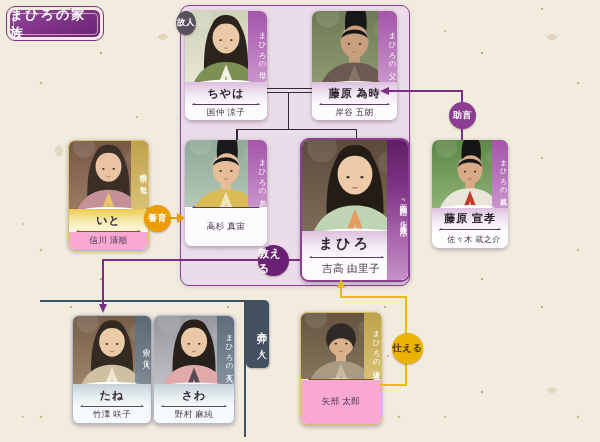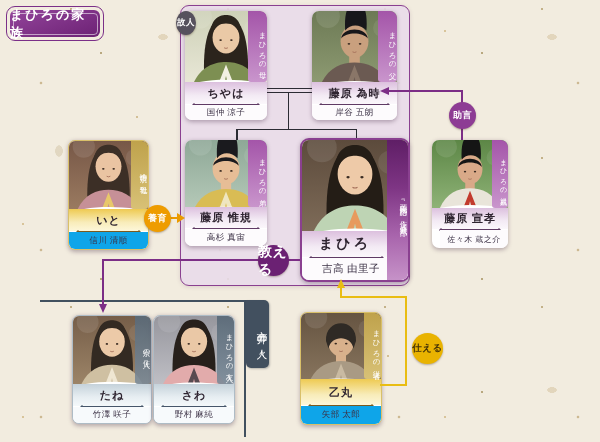--- a/index.html
+++ b/index.html
@@ -50,21 +50,21 @@
   .sep::before{left:-2px;}  .sep::after{right:-2px;}
   
   .t-purple .ribbon{background:linear-gradient(180deg,#a455a9,#c995cc);}
   .t-purple .nm{background:linear-gradient(180deg,#dcc0de 0%,#f3eaf4 60%,#fbf7fb 100%);}
   .t-purple .sep{color:#5f3a64;}
   .t-purple .actor{background:#fdfbfd;}
   .t-gold{border:1px solid #d9c06a;}
   .t-gold .ribbon{background:linear-gradient(180deg,#bfa24c,#d8c176);}
   .t-gold .nm{background:linear-gradient(180deg,#eeca52 0%,#f8ecb9 60%,#fdf7da 100%);}
   .t-gold .sep{color:#7a5a20;}
-  .t-gold .actor{background:#0ea5e9;}
+  .t-gold .actor{background:#f9a8d4;}
   .t-slate{border:1px solid #aebcc6;}
   .t-slate .ribbon{background:linear-gradient(180deg,rgba(90,106,120,.92),rgba(122,138,152,.88));}
   .t-slate .nm{background:linear-gradient(180deg,#c5d2da 0%,#e7eef2 60%,#f4f8fa 100%);}
   .t-slate .sep{color:#46566a;}
   .t-slate .actor{background:#f7fafc;}
   .big{border:2px solid #8a4090;border-radius:9px;}
   .big .ribbon{top:0;bottom:0;border-radius:0 6px 0 0;
      background:linear-gradient(180deg,#5f1e66 0%,#7e3584 34%,#a864ac 68%,#c692c8 100%);}
   .big .nm{font-size:14px;letter-spacing:3px;}
   .big .actor{font-size:10.5px;}
@@ -183,21 +183,20 @@
     <ellipse cx="32" cy="33" rx="10.5" ry="12.5" fill="#e6bd96"></ellipse>
     <path d="M22,31 C23,22 41,22 42,31 C38,26 26,26 22,31 Z" fill="#1a1a1e"></path>
            <path d="M25,25 C24,9 28,4 33,4 C39,4 42,10 41,25 C36,20 29,20 25,25 Z" fill="#1a1a1e"></path>
     <ellipse cx="27.8" cy="35" rx="1" ry="0.7" fill="#3a2b22"></ellipse>
     <ellipse cx="36.2" cy="35" rx="1" ry="0.7" fill="#3a2b22"></ellipse>
     <path d="M30.5,41 q1.5,1 3,0" stroke="#a5705a" stroke-width="0.7" fill="none"></path>
     <path d="M0,67.5 C20,61 44,62.5 64,66 L64,74 L0,74 Z" fill="#ffffff"></path>
   </svg>
       </div>
     <div class="ribbon" style="height:67px;width:19px;">まひろの弟</div>
-    <div class="nm" style="height:21px;">藤原 惟規</div>
     <div class="sep"></div>
     <div class="actor">高杉 真宙</div>
   </div>
 
   <div class="card t-gold z4" style="left:68px;top:140px;width:79px;height:108px;">
     <div class="photo" style="height:68px;">
         <svg viewBox="0 0 64 74" width="100%" height="100%" preserveAspectRatio="xMidYMid slice">
     <defs>
             <linearGradient id="pgito3" x1="0" y1="0" x2="0" y2="1">
       <stop offset="0" stop-color="#715243"></stop>
@@ -364,21 +363,20 @@
     <path d="M23,74 L32,51 L41,74 L35.5,74 L32,60 L28.5,74 Z" fill="#c9baa2"></path>
     <ellipse cx="32" cy="33" rx="10.5" ry="12.5" fill="#d8b18c"></ellipse>
     <path d="M20,33 C19,14 45,14 44,33 L42,39 C40,28 24,28 22,39 Z" fill="#2f2a25"></path>
     <ellipse cx="27.8" cy="35" rx="1" ry="0.7" fill="#3a2b22"></ellipse>
     <ellipse cx="36.2" cy="35" rx="1" ry="0.7" fill="#3a2b22"></ellipse>
     <path d="M30.5,41 q1.5,1 3,0" stroke="#a5705a" stroke-width="0.7" fill="none"></path>
     <path d="M0,67.5 C20,61 44,62.5 64,66 L64,74 L0,74 Z" fill="#ffffff"></path>
   </svg>
       </div>
     <div class="ribbon" style="height:66px;width:17px;">まひろの従者</div>
-    <div class="nm" style="height:26px;">乙丸</div>
     <div class="sep"></div>
     <div class="actor">矢部 太郎</div>
   </div>
 
   <div class="ln z6" style="left:388px;top:90px;width:75px;height:2px;background:#7c2e86;"></div>
   <div class="ln z6" style="left:461px;top:90px;width:2px;height:50px;background:#7c2e86;"></div>
   <div class="ar" style="left:380px;top:86.5px;border-right:9px solid #7c2e86;border-top:4.5px solid transparent;border-bottom:4.5px solid transparent;"></div>
 
   <div class="ln z6" style="left:102px;top:259px;width:198px;height:2px;background:#7c2e86;"></div>
   <div class="ln z6" style="left:102px;top:259px;width:2px;height:46px;background:#7c2e86;"></div>
@@ -389,16 +387,16 @@
   <div class="ln z6" style="left:340px;top:296px;width:67px;height:2px;background:#e9bd13;"></div>
   <div class="ln z6" style="left:405px;top:296px;width:2px;height:90px;background:#e9bd13;"></div>
   <div class="ln z6" style="left:380px;top:384px;width:27px;height:2px;background:#e9bd13;"></div>
 
   <div class="ln z6" style="left:147px;top:217px;width:32px;height:2px;background:#ea9b00;"></div>
   <div class="ar" style="left:177px;top:213px;border-left:8px solid #ea9b00;border-top:5px solid transparent;border-bottom:5px solid transparent;"></div>
 
   <div class="badge" style="left:176px;top:11px;width:20px;height:24px;background:#56515d;font-size:8.5px;">故人</div>
   <div class="badge" style="left:144px;top:205px;width:27px;height:27px;background:#ee9c00;">養育</div>
   <div class="badge" style="left:449px;top:102px;width:27px;height:27px;background:#8d3c94;">助言</div>
-  <div class="badge" style="left:258px;top:245px;width:31px;height:31px;background:#6b2173;font-size:14px;">教える</div>
-  <div class="badge" style="left:392px;top:333px;width:31px;height:31px;background:#e9b300;color:#453306;font-size:9.5px;margin-left:20px;">仕える</div>
+  <div class="badge" style="left:258px;top:245px;width:31px;height:31px;background:#6b2173;font-size:11px;">教える</div>
+  <div class="badge" style="left:392px;top:333px;width:31px;height:31px;background:#e9b300;color:#453306;font-size:9.5px;">仕える</div>
 
 </div>
 
 </body></html>

